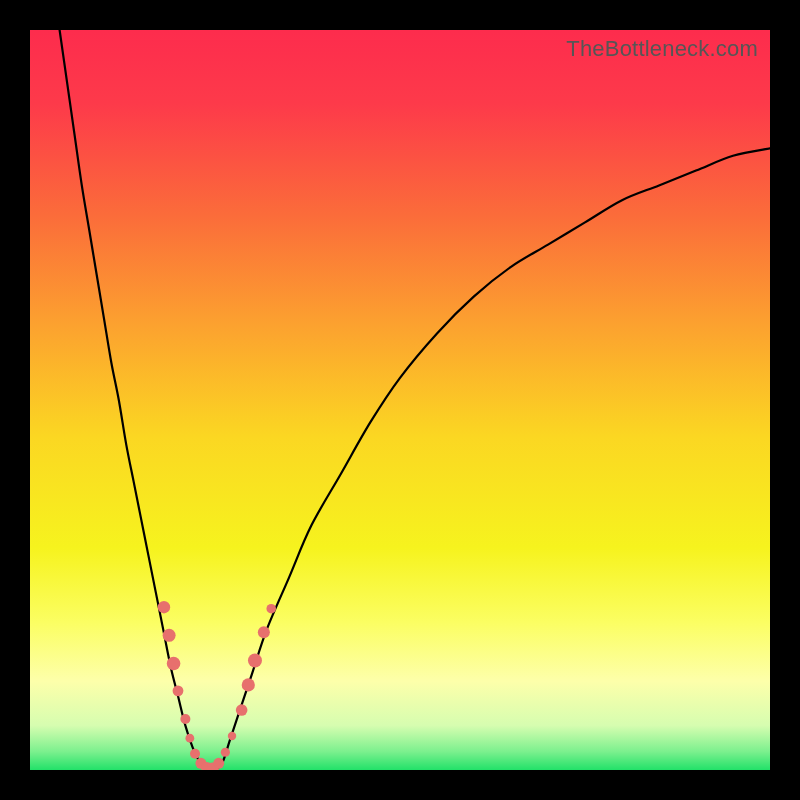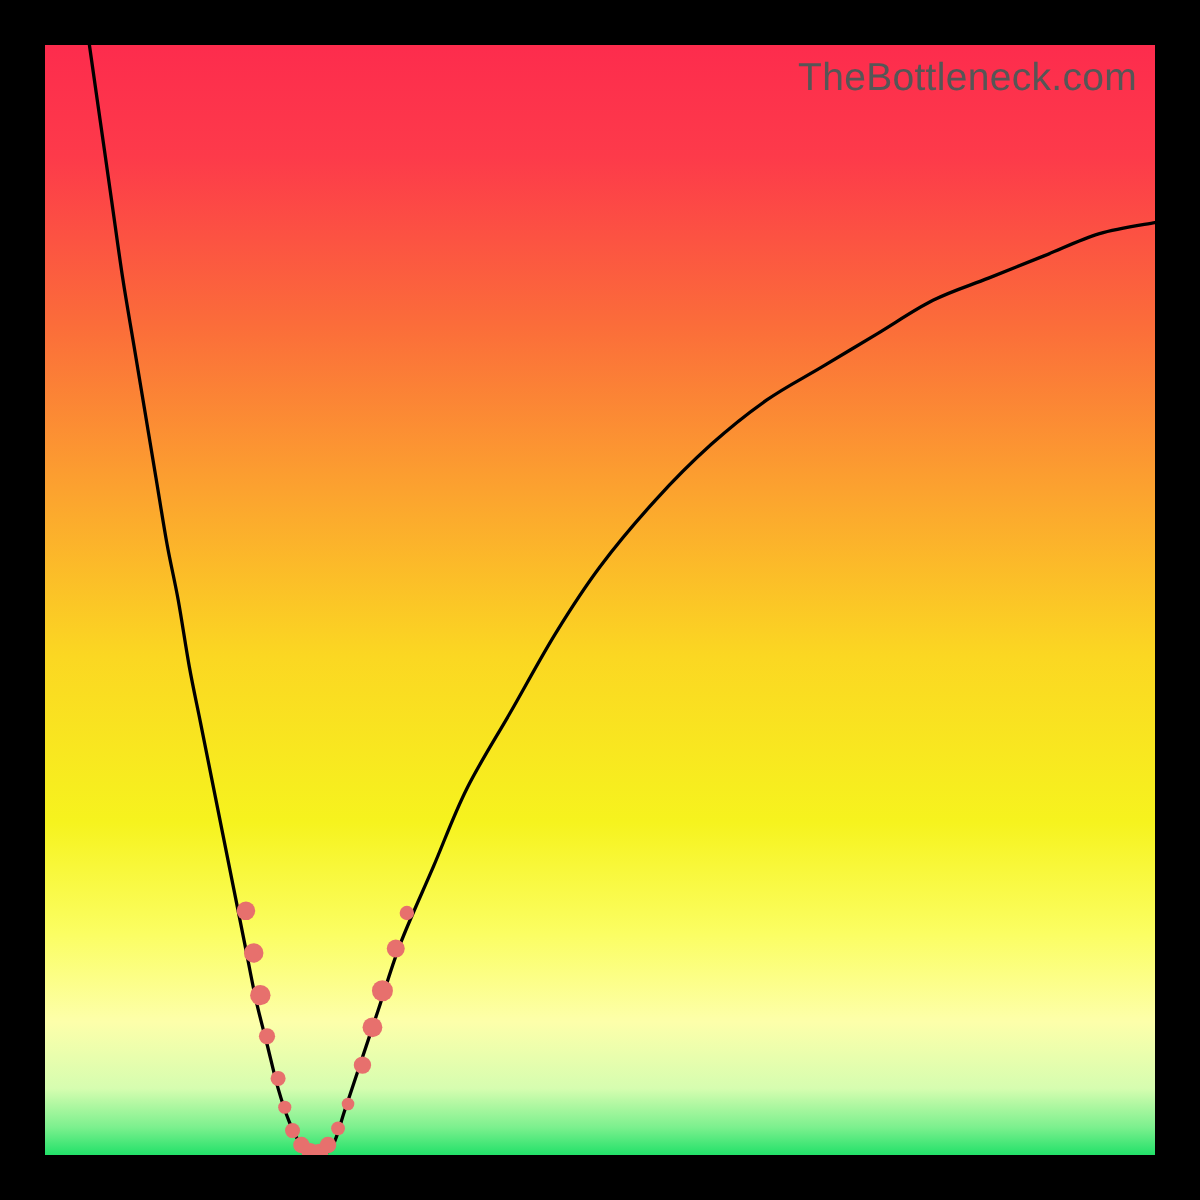--- a/index.html
+++ b/index.html
@@ -26,21 +26,21 @@
     overflow: hidden;
   }
   .gradient {
     position: absolute;
     left: 0; top: 0; right: 0; bottom: 0;
   }
   .watermark {
     position: absolute;
     top: 6px;
     right: 12px;
-    font-size: 26px;
+    font-size: 22px;
     font-weight: 500;
     color: #565656;
     letter-spacing: 0.2px;
     user-select: none;
   }
   svg {
     position: absolute;
     left: 0; top: 0;
     width: 740px;
     height: 740px;

